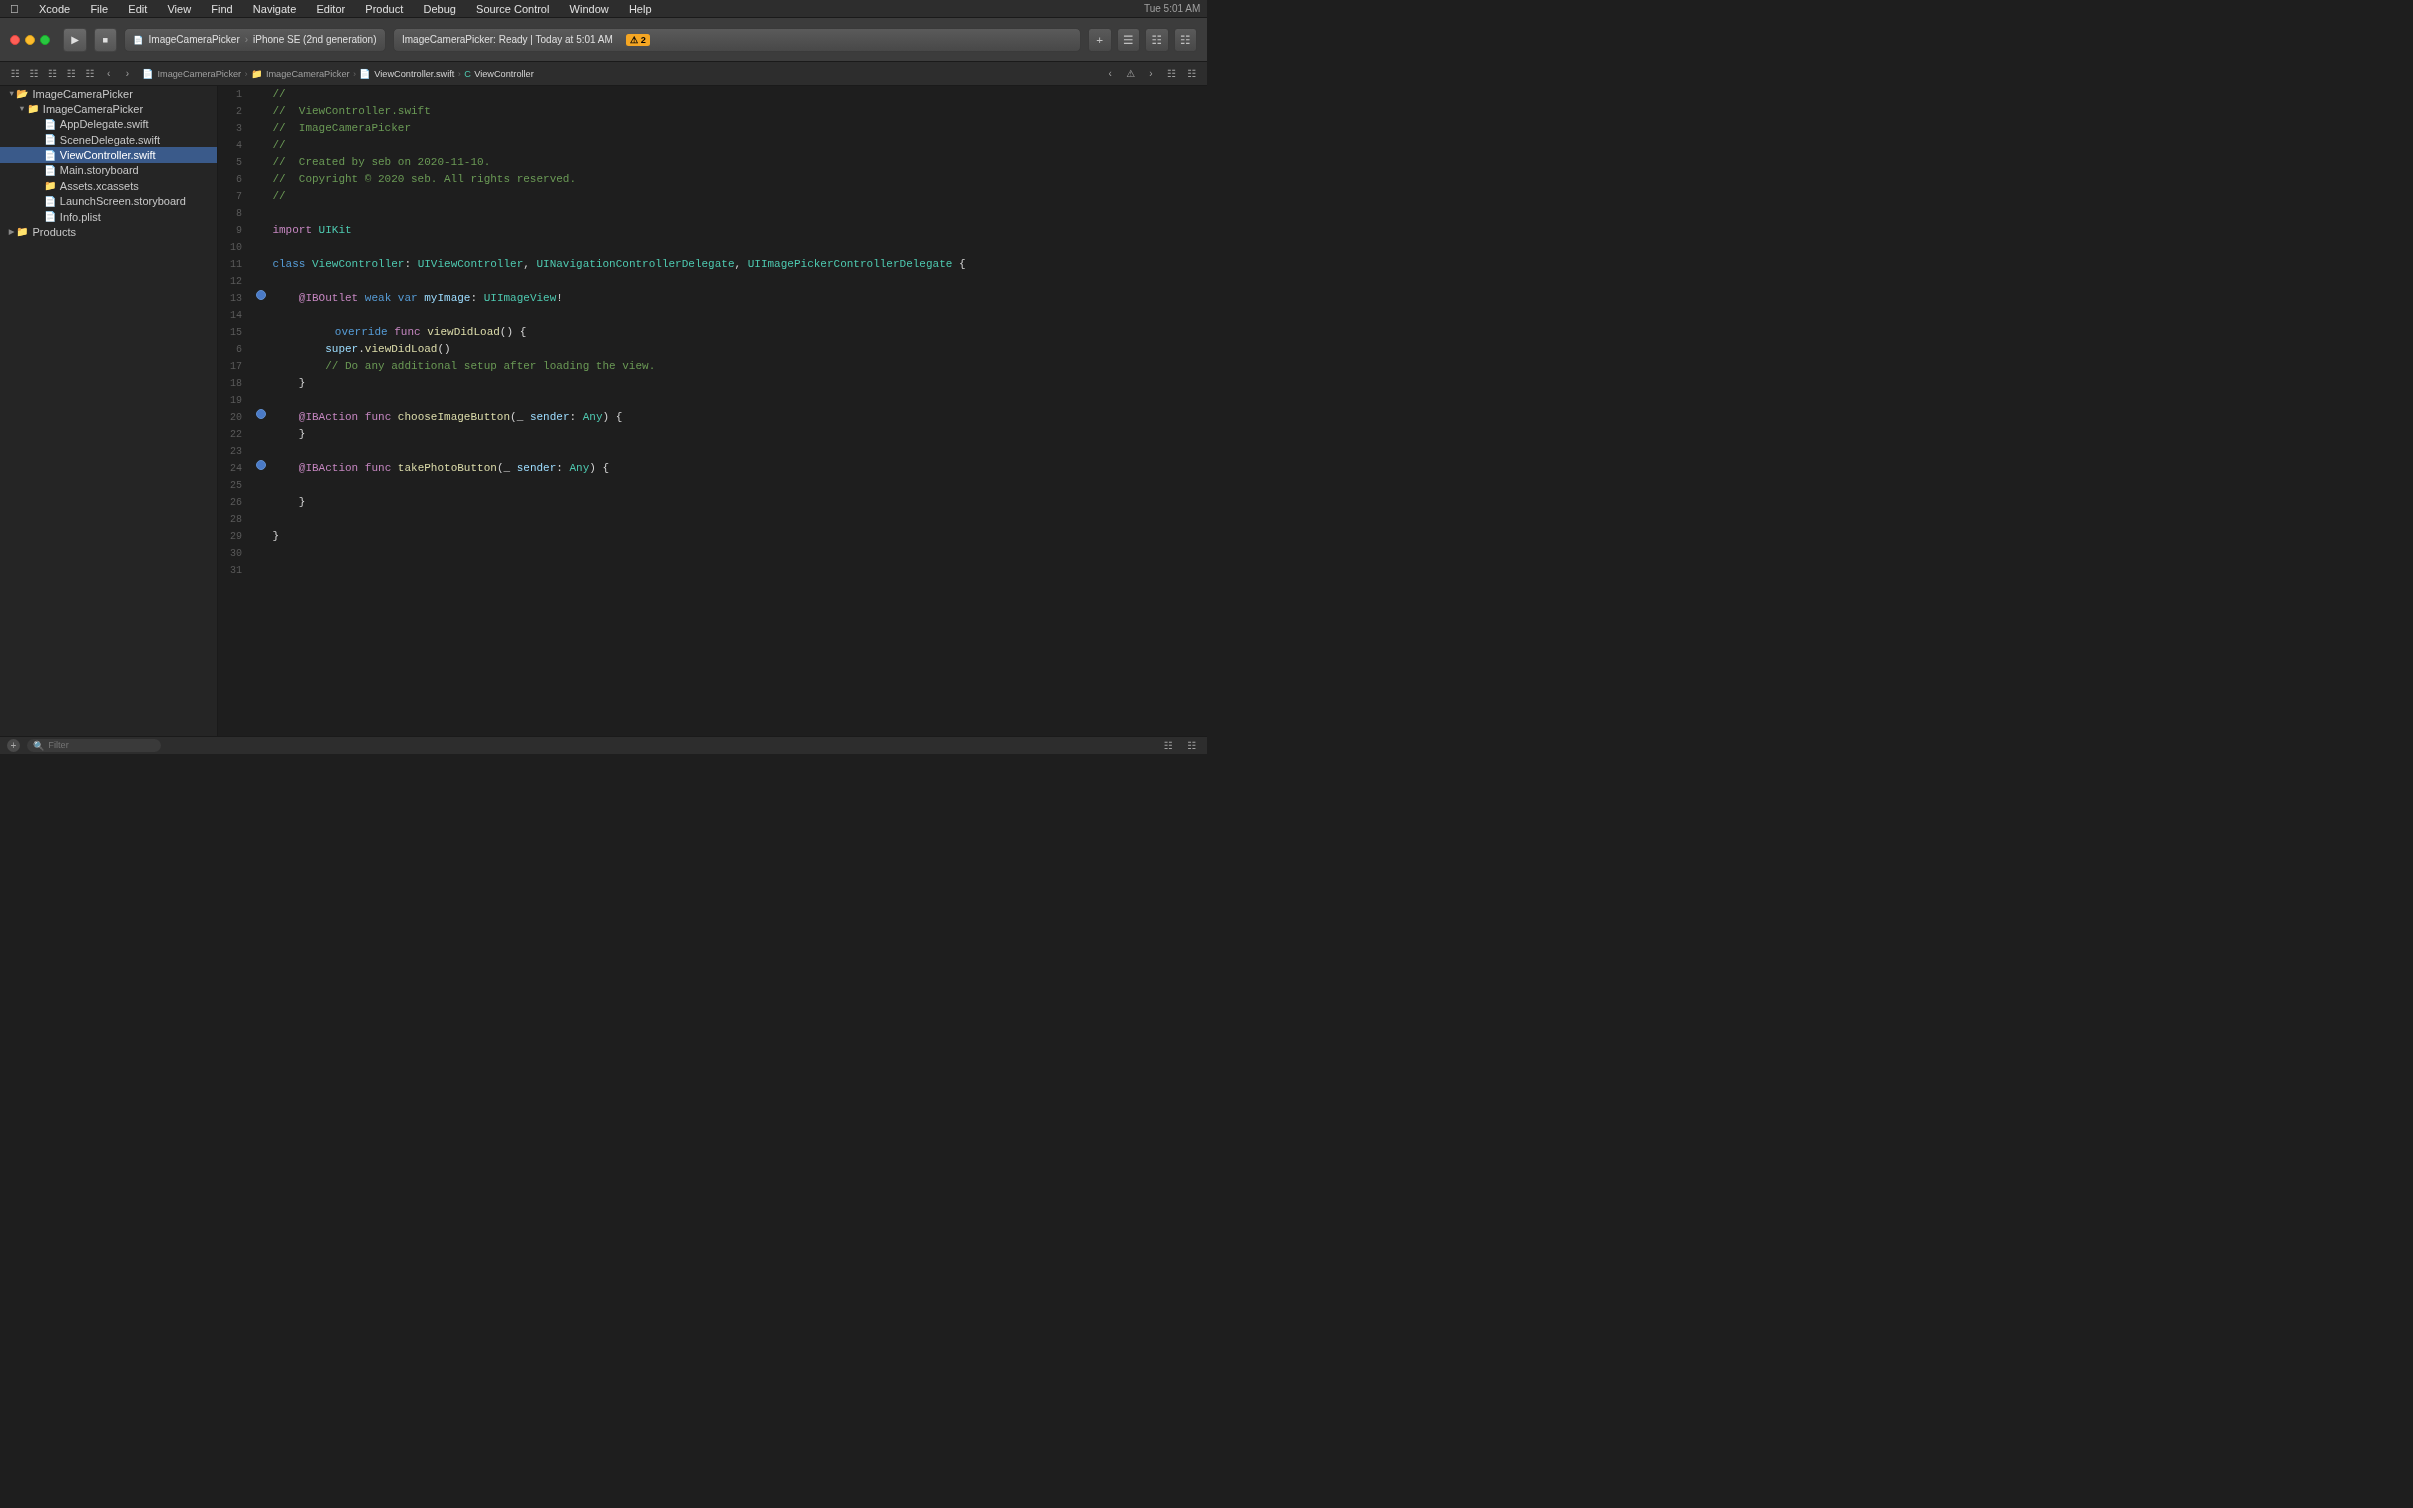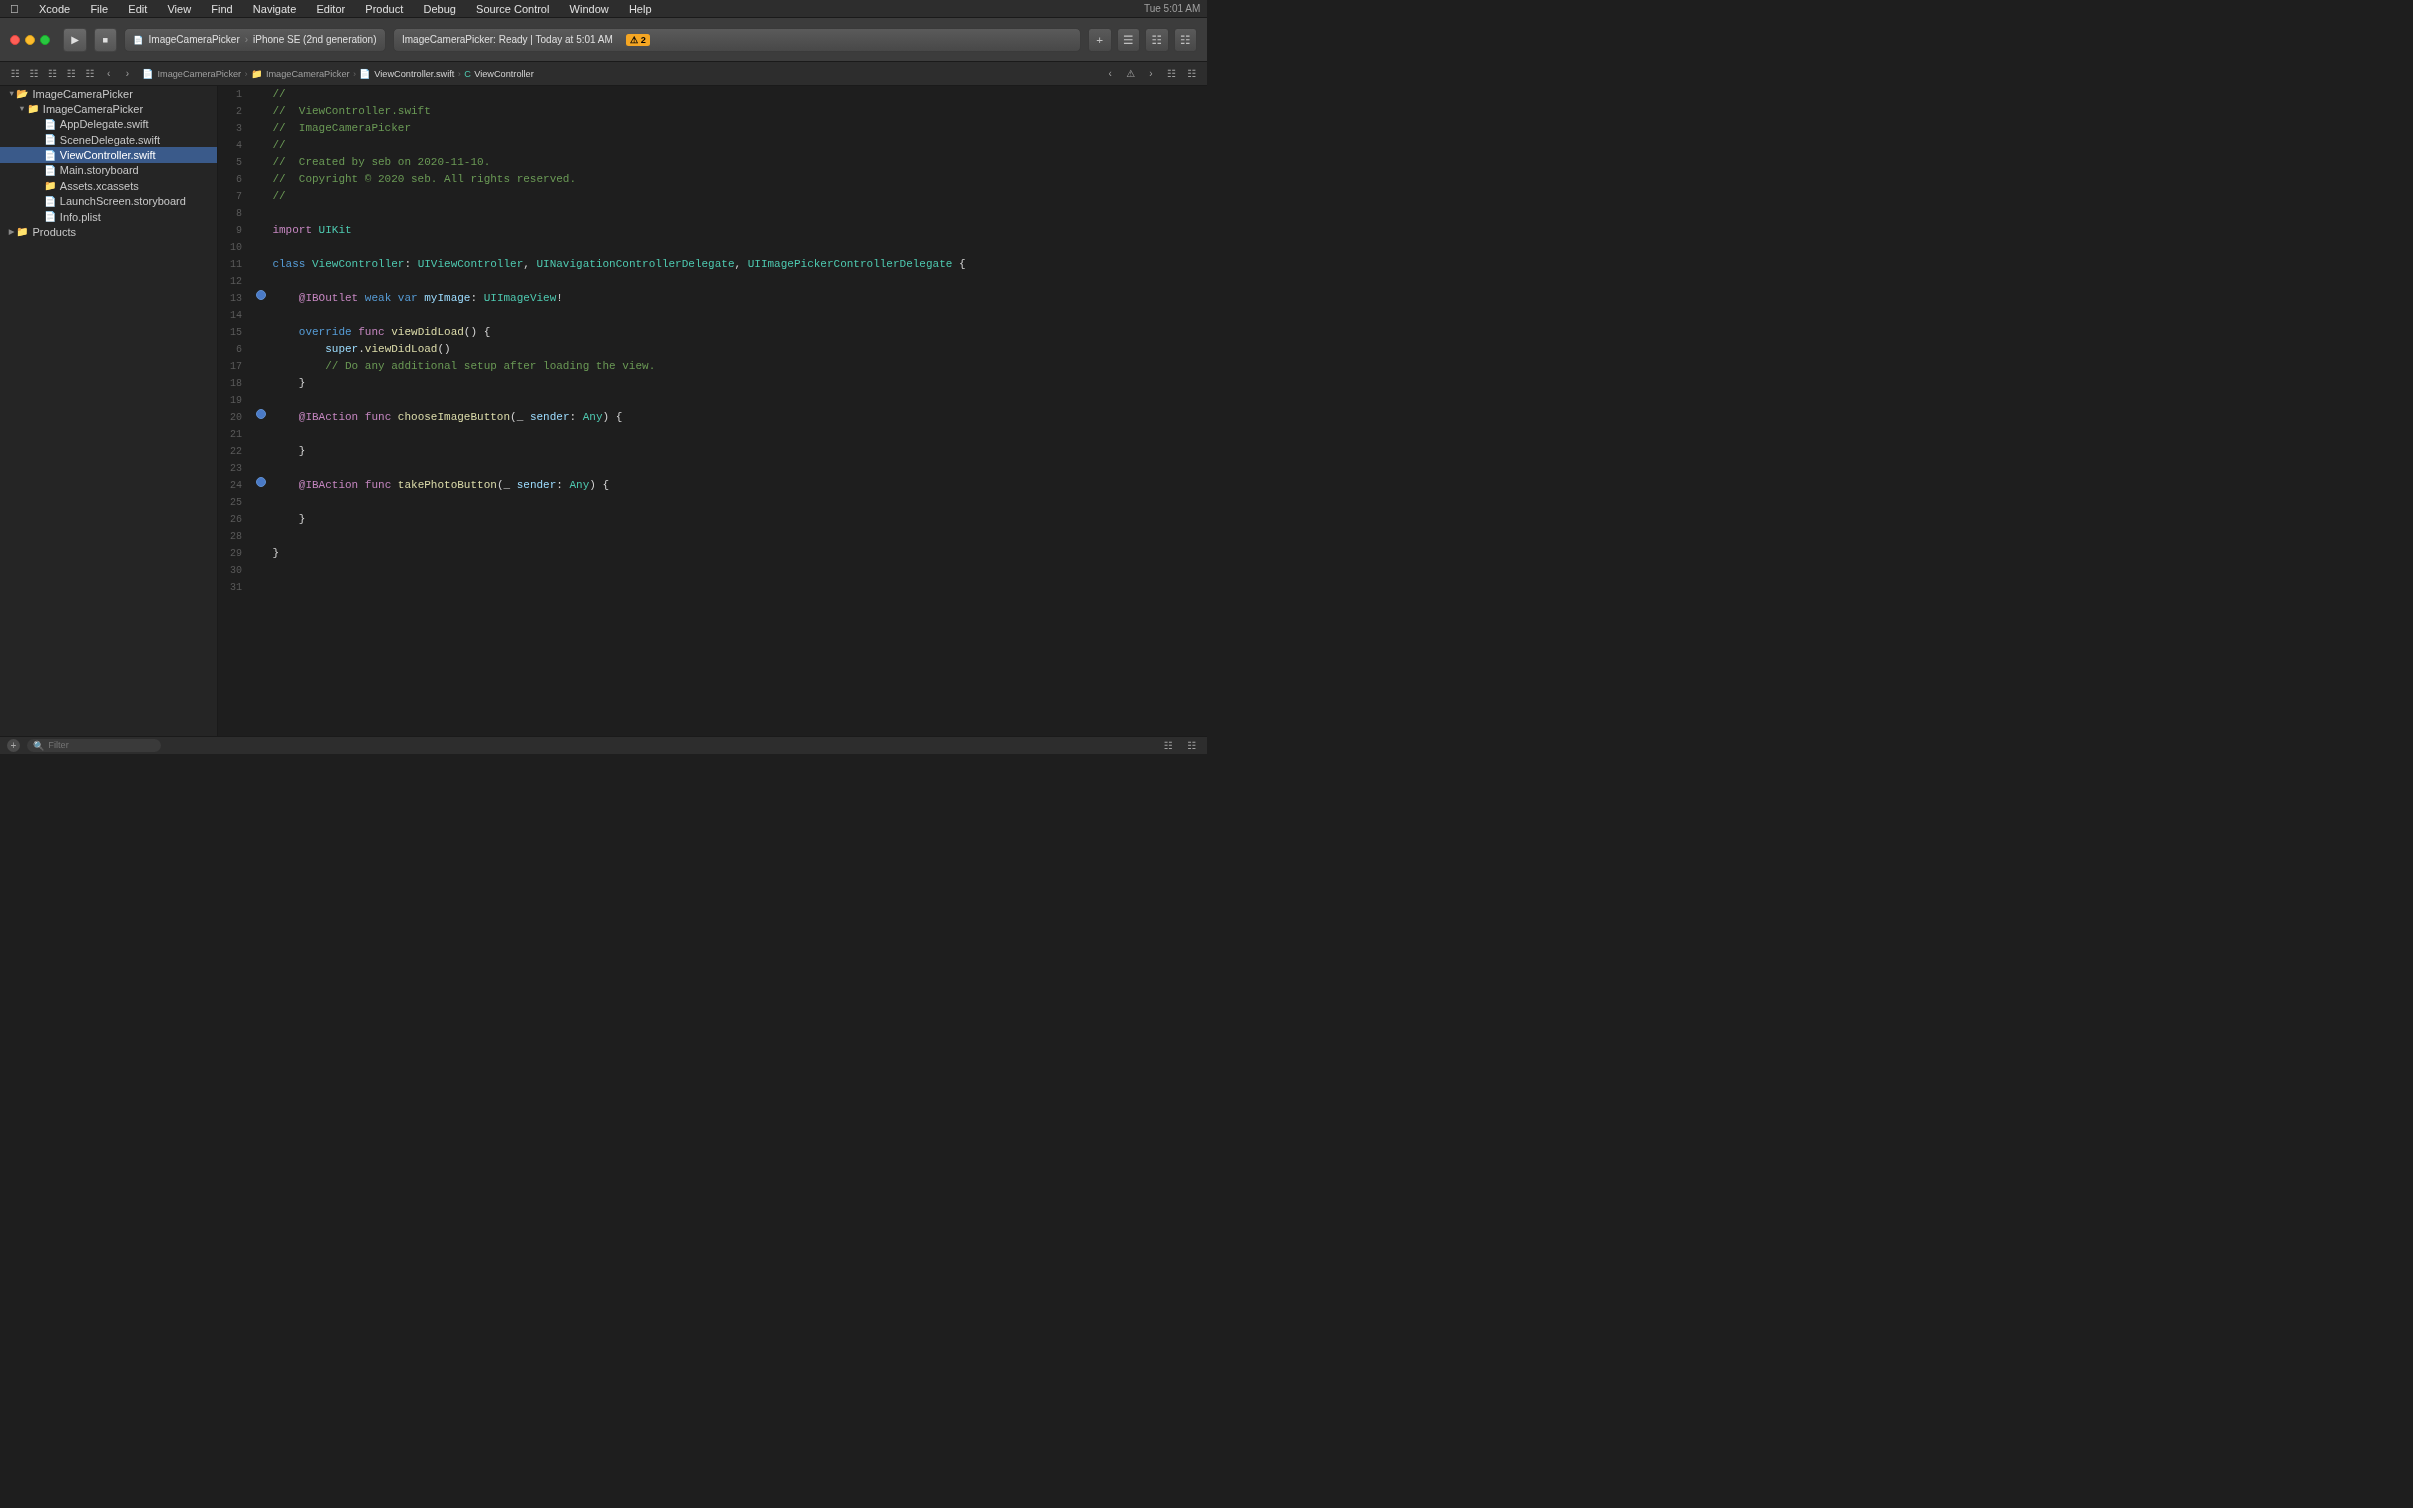--- a/index.html
+++ b/index.html
@@ -216,21 +216,21 @@
       white-space: pre;
       color: #d4d4d4;
     }
 
     
     .kw-comment { color: #6a9955; }
     .kw-import { color: #c586c0; }
     .kw-class { color: #569cd6; }
     .kw-type { color: #4ec9b0; }
     .kw-attr { color: #9cdcfe; }
-    .kw-override { color: #569cd6; }
+    .kw-override { color: #569cd6; margin-left: 36px; }
     .kw-super { color: #9cdcfe; }
     .kw-weak { color: #569cd6; }
     .kw-var { color: #569cd6; }
     .kw-iboutlet { color: #c586c0; }
     .kw-ibaction { color: #c586c0; margin-top: 20px; }
     .kw-punct { color: #d4d4d4; }
     .kw-param { color: #9cdcfe; }
     .kw-any { color: #4ec9b0; }
     .method-name { color: #dcdcaa; }
 
@@ -532,25 +532,20 @@
     </div>
 
     <div class="code-line">
       <span class="line-num">20</span>
       <span class="line-gutter">
           <span class="circle-indicator"></span>
         </span>
       <span class="line-content">    <span class="kw-ibaction">@IBAction</span> <span class="kw-import">func</span> <span class="method-name">chooseImageButton</span><span class="kw-punct">(_ </span><span class="kw-param">sender</span><span class="kw-punct">: </span><span class="kw-any">Any</span><span class="kw-punct">) {</span></span>
     </div>
 
-    <div class="code-line">
-      <span class="line-num">21</span>
-      <span class="line-gutter"></span>
-      <span class="line-content"></span>
-    </div>
 
     <div class="code-line">
       <span class="line-num">22</span>
       <span class="line-gutter"></span>
       <span class="line-content">    <span class="kw-punct">}</span></span>
     </div>
 
     <div class="code-line">
       <span class="line-num">23</span>
       <span class="line-gutter"></span>

